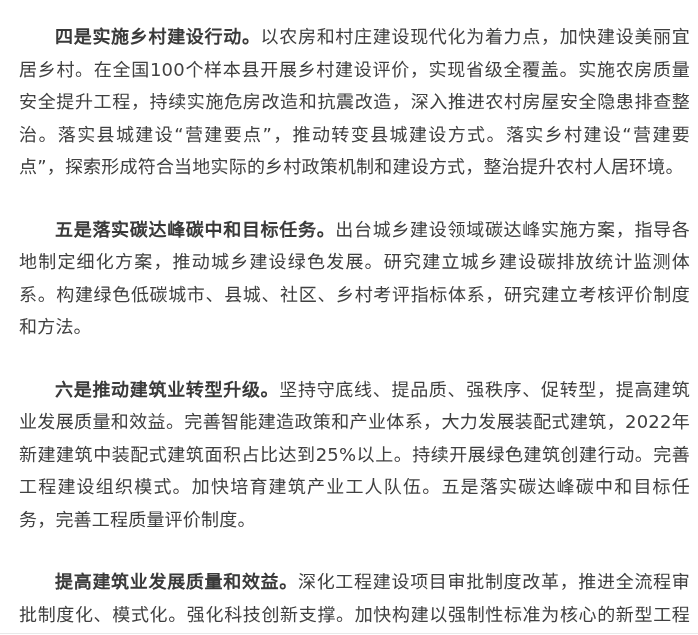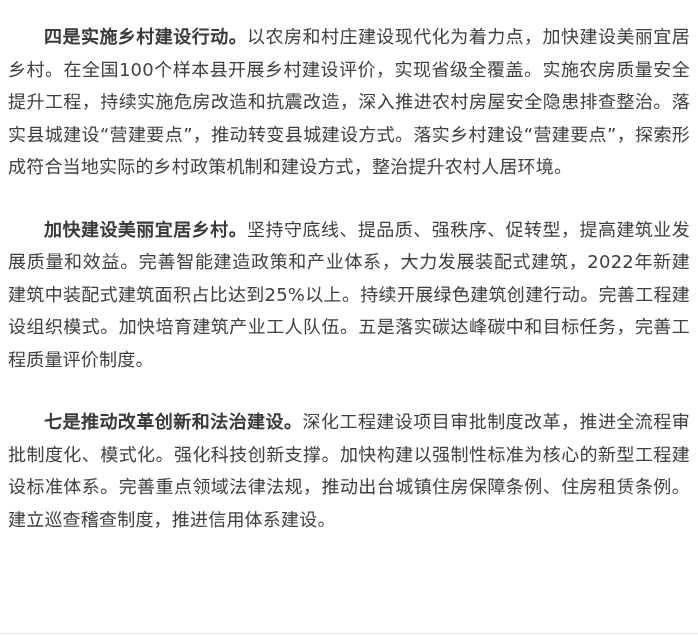--- a/index.html
+++ b/index.html
@@ -13,21 +13,21 @@
     height: 635px;
     background: #ffffff;
     overflow: hidden;
     font-family: "DejaVu Sans", "Liberation Sans", sans-serif;
   }
   .document {
     box-sizing: border-box;
     padding: 21px 8px 0 8px;
   }
   .para {
-    margin: 0 0 30px 0;
+    margin: 0 0 30px 11px;
     font-size: 18px;
     line-height: 32.5px;
     color: #404040;
     text-align: justify;
     text-indent: 2em;
     letter-spacing: 0.2px;
   }
   .para .lead {
     font-weight: 700;
     color: #3a3a3a;
@@ -42,20 +42,21 @@
   }
 </style>
 </head>
 <body>
 
 <div class="page">
   <div class="document">
 
     <p class="para"><span class="lead">四是实施乡村建设行动。</span><span class="body-text">以农房和村庄建设现代化为着力点，加快建设美丽宜居乡村。在全国100个样本县开展乡村建设评价，实现省级全覆盖。实施农房质量安全提升工程，持续实施危房改造和抗震改造，深入推进农村房屋安全隐患排查整治。落实县城建设“营建要点”，推动转变县城建设方式。落实乡村建设“营建要点”，探索形成符合当地实际的乡村政策机制和建设方式，整治提升农村人居环境。</span></p>
 
+    <p class="para"><span class="lead">五是落实碳达峰碳中和目标任务。</span><span class="body-text">出台城乡建设领域碳达峰实施方案，指导各地制定细化方案，推动城乡建设绿色发展。研究建立城乡建设碳排放统计监测体系。构建绿色低碳城市、县城、社区、乡村考评指标体系，研究建立考核评价制度和方法。</span></p>
 
-    <p class="para"><span class="lead">加快建设美丽宜居乡村。</span><span class="body-text">坚持守底线、提品质、强秩序、促转型，提高建筑业发展质量和效益。完善智能建造政策和产业体系，大力发展装配式建筑，2022年新建建筑中装配式建筑面积占比达到25%以上。持续开展绿色建筑创建行动。完善工程建设组织模式。加快培育建筑产业工人队伍。五是落实碳达峰碳中和目标任务，完善工程质量评价制度。</span></p>
+    <p class="para"><span class="lead">六是推动建筑业转型升级。</span><span class="body-text">坚持守底线、提品质、强秩序、促转型，提高建筑业发展质量和效益。完善智能建造政策和产业体系，大力发展装配式建筑，2022年新建建筑中装配式建筑面积占比达到25%以上。持续开展绿色建筑创建行动。完善工程建设组织模式。加快培育建筑产业工人队伍。五是落实碳达峰碳中和目标任务，完善工程质量评价制度。</span></p>
 
-    <p class="para"><span class="lead">七是推动改革创新和法治建设。</span><span class="body-text">深化工程建设项目审批制度改革，推进全流程审批制度化、模式化。强化科技创新支撑。加快构建以强制性标准为核心的新型工程建设标准体系。完善重点领域法律法规，推动出台城镇住房保障条例、住房租赁条例。建立巡查稽查制度，推进信用体系建设。</span></p>
+    <p class="para"><span class="lead">提高建筑业发展质量和效益。</span><span class="body-text">深化工程建设项目审批制度改革，推进全流程审批制度化、模式化。强化科技创新支撑。加快构建以强制性标准为核心的新型工程建设标准体系。完善重点领域法律法规，推动出台城镇住房保障条例、住房租赁条例。建立巡查稽查制度，推进信用体系建设。</span></p>
 
   </div>
   <div class="bottom-divider"></div>
 </div>
 
 </body></html>

